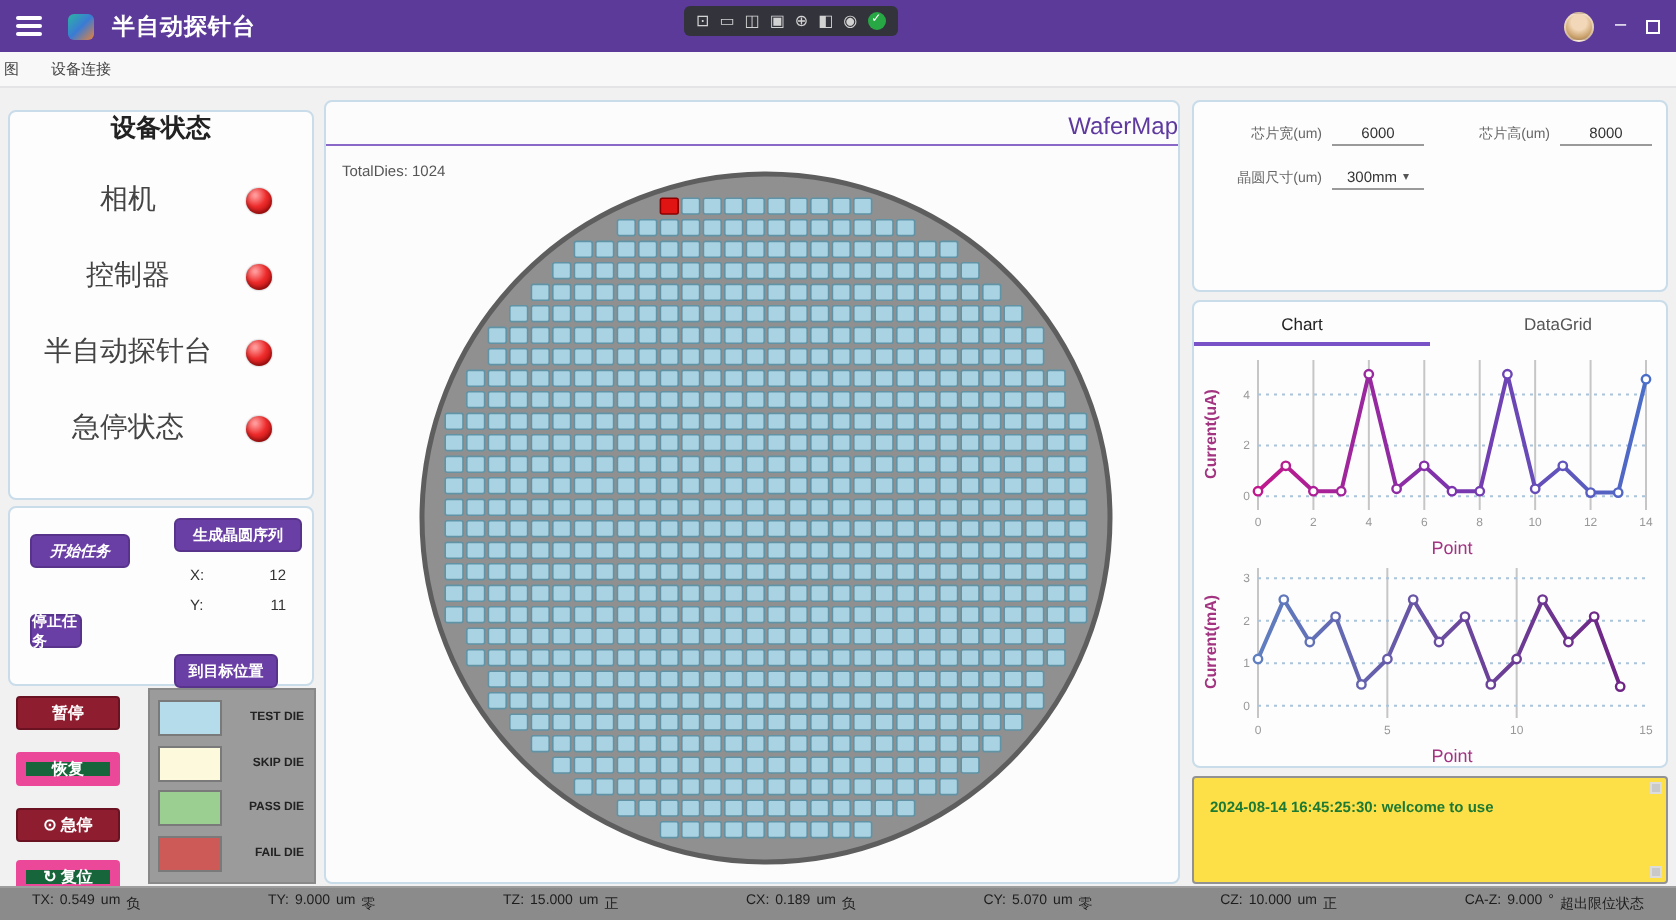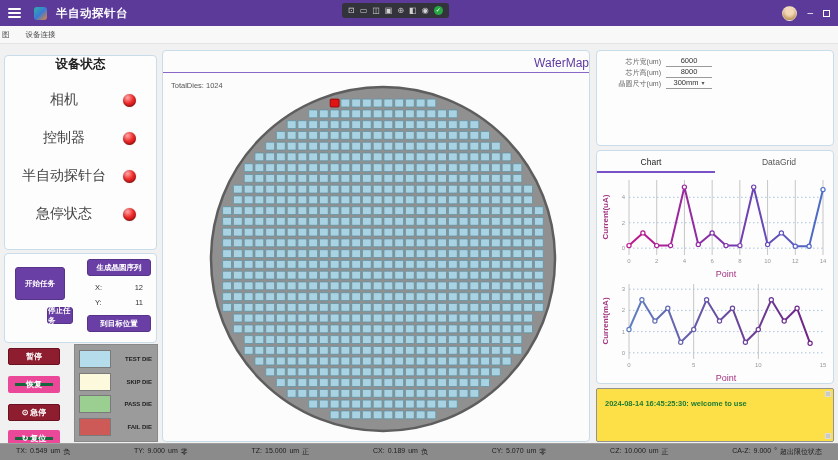--- a/index.html
+++ b/index.html
@@ -35,50 +35,50 @@
   .ds-title { text-align:center; font-size:12.5px; font-weight:bold; color:#222; }
   .ds-list { margin-top:8px; }
   .ds-row { display:flex; align-items:center; height:38px; padding-right:20px; }
   .ds-label { flex:1; text-align:center; font-size:14px; color:#444; }
   .led { width:13px; height:13px; border-radius:50%; background:radial-gradient(circle at 35% 28%, #ff9a9a 5%, #ee2c2c 45%, #a60000 100%); box-shadow:inset 0 -1px 2px rgba(0,0,0,.35), 0 0 1px rgba(0,0,0,.4); }
 
   
   .task-card { left:4px; top:253px; width:153px; height:90px; }
   .btn { display:flex; align-items:center; justify-content:center; border-radius:3px; font-weight:bold; cursor:pointer; color:#fff; }
   .btn-purple { background:#6a3fa5; border:1px solid #57338b; font-size:7.5px; }
-  .b-start { position:absolute; left:10px; top:13px; width:50px; height:33px; }
-  .b-stop  { position:absolute; left:10px; top:53px; width:26px; height:17px;margin-left:32px; }
+  .b-start { position:absolute; left:10px; top:13px; width:50px; height:17px;font-style:italic; }
+  .b-stop  { position:absolute; left:10px; top:53px; width:26px; height:17px; }
   .b-gen   { position:absolute; left:82px; top:5px;  width:64px; height:17px; }
-  .b-goto  { position:absolute; left:82px; top:61px; width:64px; height:17px; }
+  .b-goto  { position:absolute; left:82px; top:73px; width:52px; height:17px; }
   .xy-row { position:absolute; left:90px; width:48px; display:flex; justify-content:space-between; font-size:7.5px; color:#333; }
   .xy-x { top:29px; } .xy-y { top:44px; }
 
   
   .btn-red   { background:#8e1e2f; border:1px solid #6b1222; font-size:8px; gap:2px; }
-  .btn-green { background:#17663b; border:7px solid #ec4899; font-size:8px; gap:2px; }
+  .btn-green { background:#17663b; border:5px solid #ec4899; font-size:8px; gap:2px; }
   .mcb { position:absolute; left:8px; width:52px; height:17px; border-radius:2px; }
   .b-pause  { top:348px; } .b-resume { top:376px; } .b-estop { top:404px; } .b-reset { top:430px; }
   .mcb .mi { font-size:8px; line-height:8px; }
 
   
   .legend { position:absolute; left:74px; top:344px; width:84px; height:98px; background:#9b9b9b; border:1px solid #898989; padding:3px 4px; display:flex; flex-direction:column; justify-content:space-around; }
   .lg-row { display:flex; align-items:center; gap:4px; height:22px; }
   .lg-sw { width:32px; height:18px; border:1px solid #7a7a7a; }
   .lg-lab { flex:1; font-size:6px; font-weight:bold; color:#222; text-align:right; padding-right:1px; }
 
   
   .wafer-card { left:162px; top:50px; width:428px; height:392px; background:#fcfcfd; }
   .wm-title { position:absolute; top:5px; left:0; right:0; text-align:right; font-size:12px; color:#5e3a9e; }
   .wm-line { position:absolute; top:21px; left:0; right:0; border-top:1.5px solid #8a68c8; }
   .wm-total { position:absolute; left:8px; top:30px; font-size:7.5px; color:#555; }
   .wafer-svg { position:absolute; left:0; top:0; }
 
   
   .param-card { left:596px; top:50px; width:238px; height:96px; padding-top:5px; }
-  .p-row { display:flex; height:22px; padding:0 4px;flex-direction:column; }
+  .p-row { display:flex; align-items:center; height:22px; padding:0 4px; }
   .p-cell { display:flex; align-items:center; width:50%; }
   .p-lab { width:60px; text-align:right; font-size:7px; color:#666; }
   .p-val { margin-left:5px; width:46px; text-align:center; font-size:7.5px; color:#333; border-bottom:1px solid #9a9a9a; padding-bottom:1px; cursor:text; display:flex; justify-content:center; align-items:center; gap:3px; }
   .p-caret { font-size:6px; color:#555; }
 
   
   .chart-card { left:596px; top:150px; width:238px; height:234px; }
   .tabs { position:relative; height:22px; display:flex;gap:20px; }
   .tab { width:50%; text-align:center; font-size:8.5px; padding-top:6px; cursor:pointer; color:#555; }
   .tab.active { color:#222; }

